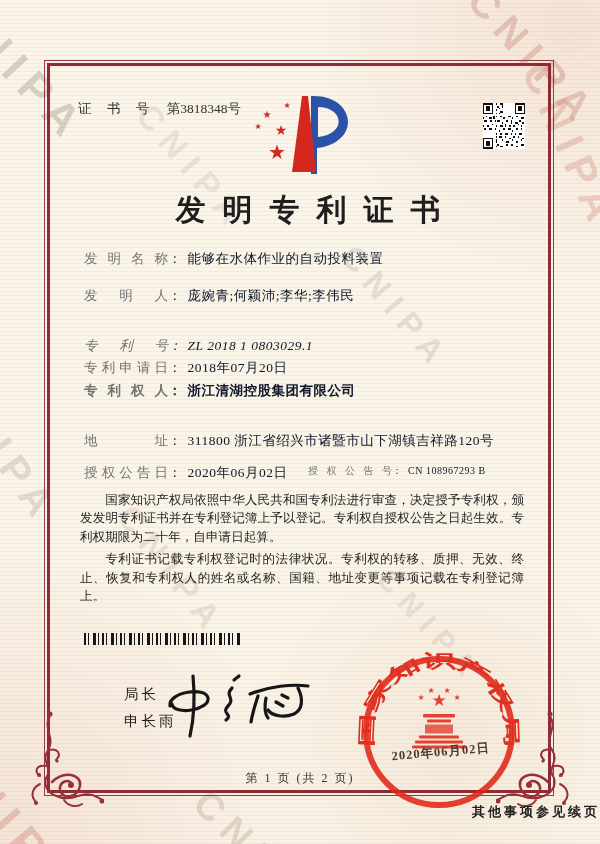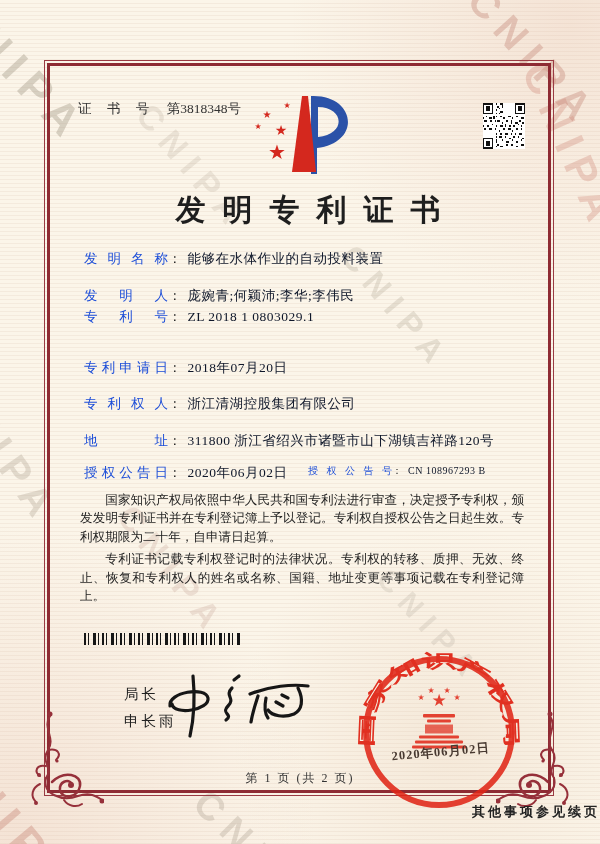--- a/index.html
+++ b/index.html
@@ -28,21 +28,21 @@
   .cert-no{position:absolute;left:78px;top:100px;z-index:4;font-size:13.5px;color:#333;}
   .cert-no .lbl{letter-spacing:6px;margin-right:8px;}
   .logo{position:absolute;left:247px;top:92px;z-index:4;}
   .qr{position:absolute;left:483px;top:103px;z-index:4;}
   .title{
     position:absolute;left:0;top:182px;width:600px;z-index:4;margin:8px;
     text-align:center;font-size:30px;font-weight:600;color:#1e1e1e;
     letter-spacing:17px;text-indent:17px;
   }
   .row{position:absolute;left:84px;z-index:4;font-size:13.5px;white-space:nowrap;}
-  .flabel{display:inline-block;width:84px;text-align:justify;text-align-last:justify;color:#1d4ed8;}
+  .flabel{display:inline-block;width:84px;text-align:justify;text-align-last:justify;color:#737373;}
   .colon{margin:0 6px 0 0;}
   .fvalue{letter-spacing:0.5px;color:#0f172a;margin-top:8px;}
   .row2{position:absolute;left:308px;z-index:4;font-size:10px;white-space:nowrap;}
   .paras{position:absolute;left:76px;top:487px;width:452px;z-index:4;
     font-size:12.6px;line-height:18.4px;text-align:justify;color:#1f1f1f;}
   .paras p{margin:4px;text-indent:2em;}
   .barcode{
     position:absolute;left:84px;top:633px;width:156px;height:12px;z-index:4;
     background-image:repeating-linear-gradient(90deg,
       #161616 0 2px, rgba(0,0,0,0) 2px 4px,
@@ -153,27 +153,27 @@
 </svg>
 
 <h1 class="title">发明专利证书</h1>
 
 <div class="row" style="top:250px;">
   <span class="flabel">发明名称</span><span class="colon">：</span><span class="fvalue">能够在水体作业的自动投料装置</span>
 </div>
 <div class="row" style="top:287px;">
   <span class="flabel">发明人</span><span class="colon">：</span><span class="fvalue">庞婉青;何颖沛;李华;李伟民</span>
 </div>
-<div class="row" style="top:308px;">
+<div class="row" style="top:337px;font-style:italic;">
   <span class="flabel">专利号</span><span class="colon">：</span><span class="fvalue">ZL 2018 1 0803029.1</span>
 </div>
 <div class="row" style="top:359px;">
   <span class="flabel">专利申请日</span><span class="colon">：</span><span class="fvalue">2018年07月20日</span>
 </div>
-<div class="row" style="top:395px;">
+<div class="row" style="top:382px;font-weight:bold;">
   <span class="flabel">专利权人</span><span class="colon">：</span><span class="fvalue">浙江清湖控股集团有限公司</span>
 </div>
 <div class="row" style="top:432px;">
   <span class="flabel">地址</span><span class="colon">：</span><span class="fvalue">311800 浙江省绍兴市诸暨市山下湖镇吉祥路120号</span>
 </div>
 <div class="row" style="top:464px;">
   <span class="flabel">授权公告日</span><span class="colon">：</span><span class="fvalue">2020年06月02日</span>
 </div>
 <div class="row2" style="top:464px;">
   <span class="flabel">授权公告号</span><span class="colon">：</span><span class="fvalue">CN 108967293 B</span>

